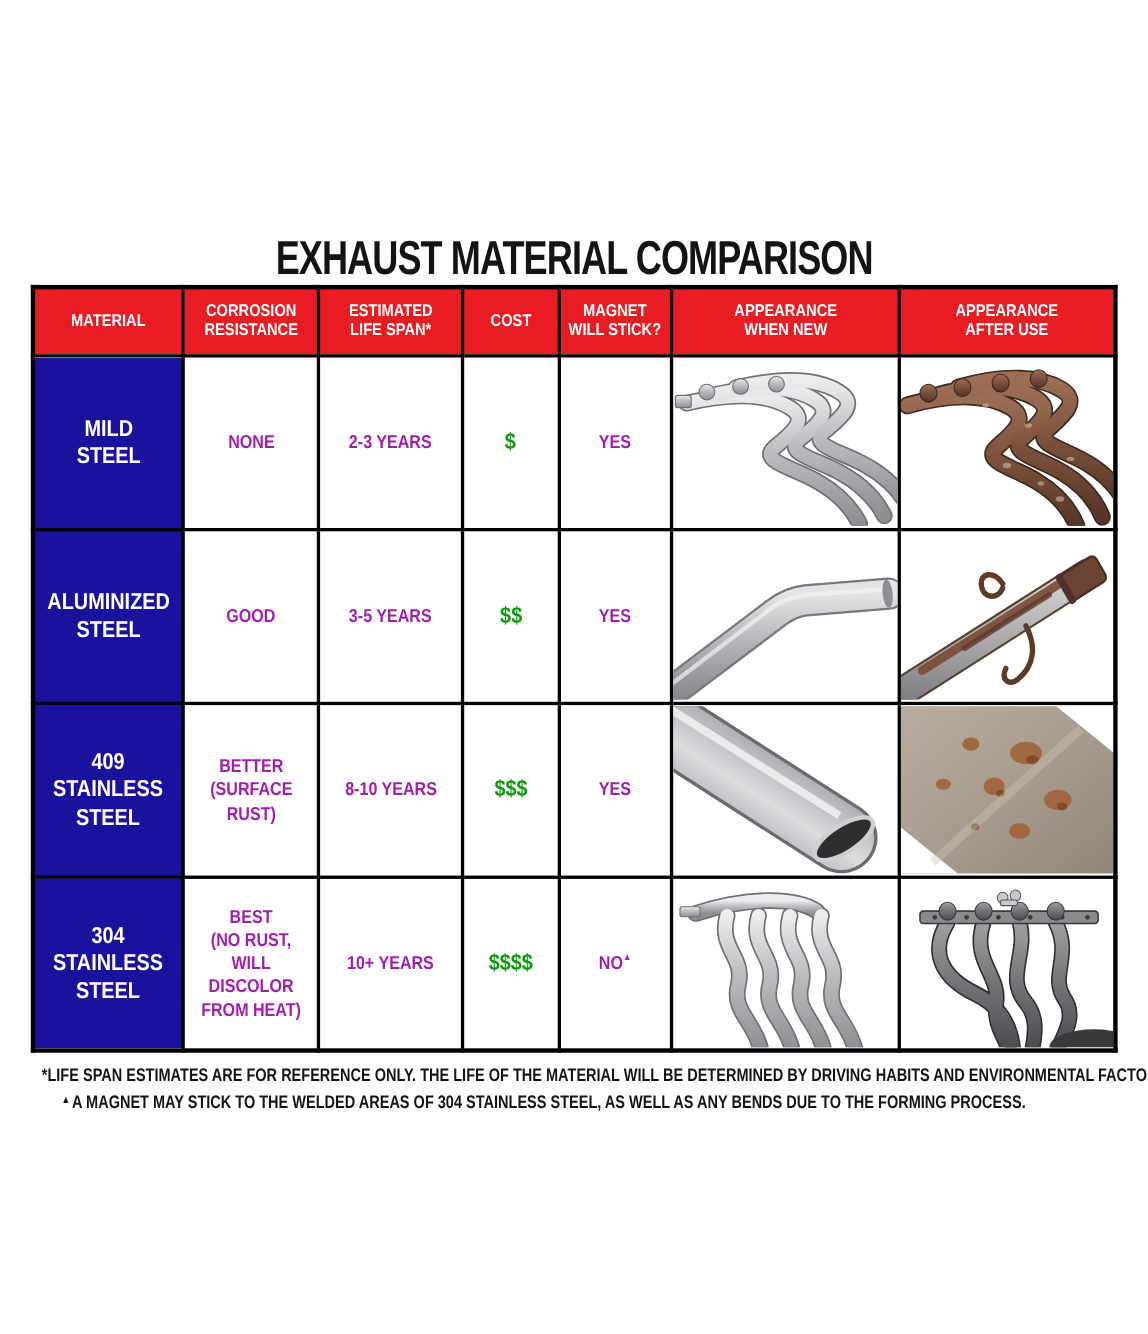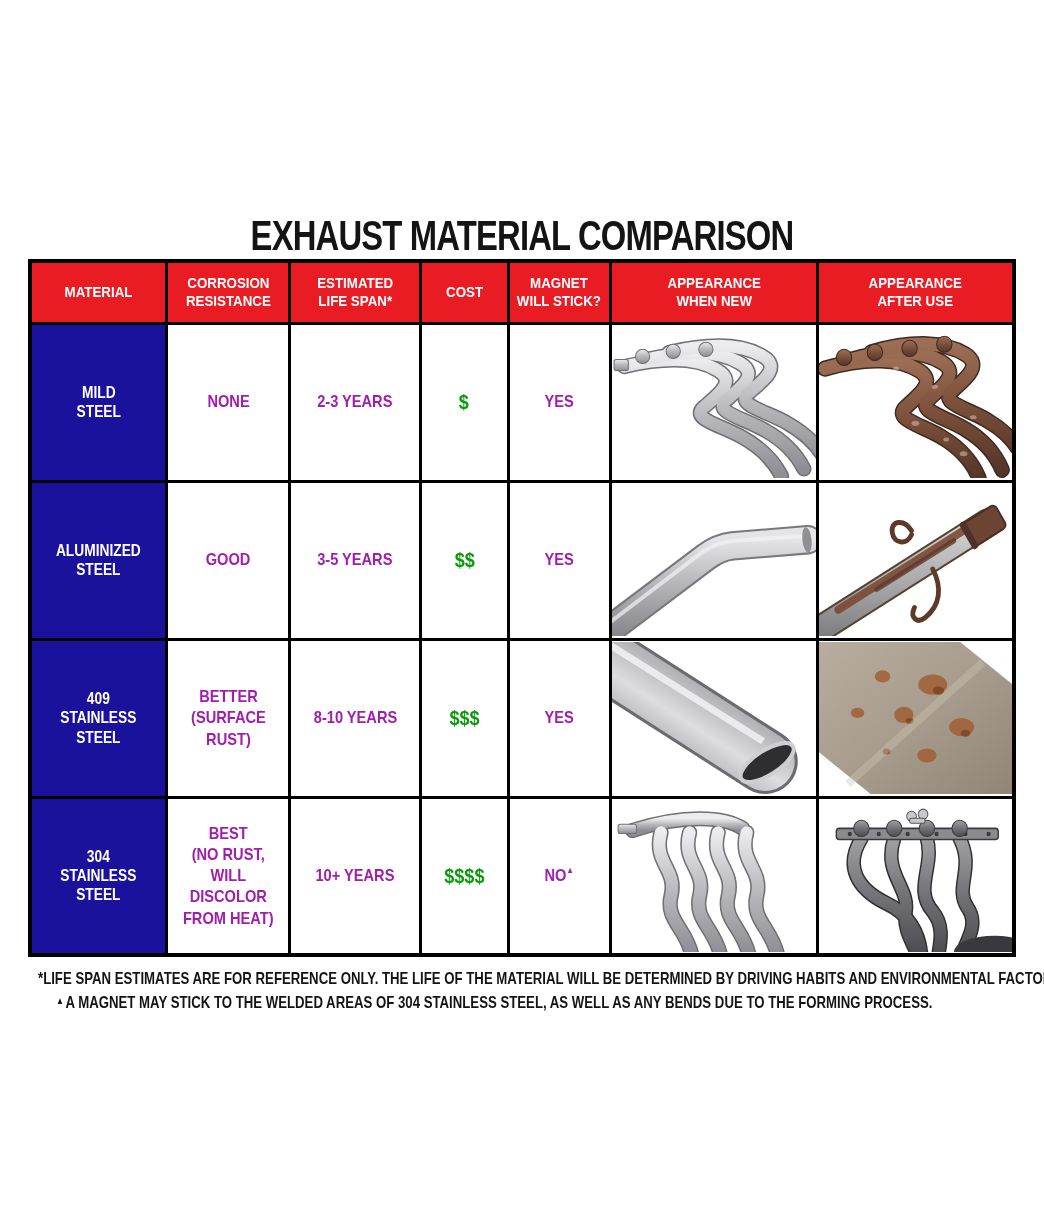--- a/index.html
+++ b/index.html
@@ -17,21 +17,21 @@
   table.cmp{
     position:absolute;top:259px;left:28px;width:988px;height:697px;
     border-collapse:collapse;table-layout:fixed;border:4px solid #000;background:#fff;
   }
   table.cmp th, table.cmp td{
     border:3px solid #000;text-align:center;vertical-align:middle;padding:0;overflow:hidden;
   }
   thead tr{height:62px;}
   tbody tr{height:158px;}
   th.hd{background:#ea1c23;color:#ffffff;font-size:15.5px;line-height:1.15;}
-  td.mat{background:#1a119c;color:#ffffff;font-size:16px;line-height:1.2;}
+  td.mat{background:#1a119c;color:#ffffff;font-size:21px;line-height:1.2;}
   td.txt{font-size:17px;line-height:1.25;color:#a21caf;}
   td.cost{color:#0a9b0a;font-size:21px;letter-spacing:0;}
   td.photo{padding:0;background:#fff;}
   td.photo .ph{width:100%;height:152px;}
   td.photo svg{display:block;width:100%;height:152px;}
   .cx{display:inline-block;transform:scaleX(.86);transform-origin:center;white-space:pre-line;}
   .sup{font-size:9px;vertical-align:8px;letter-spacing:0;}
   .fn{
     position:absolute;left:38px;width:990px;font-size:16.5px;line-height:1.0;color:#141414;
     white-space:nowrap;

